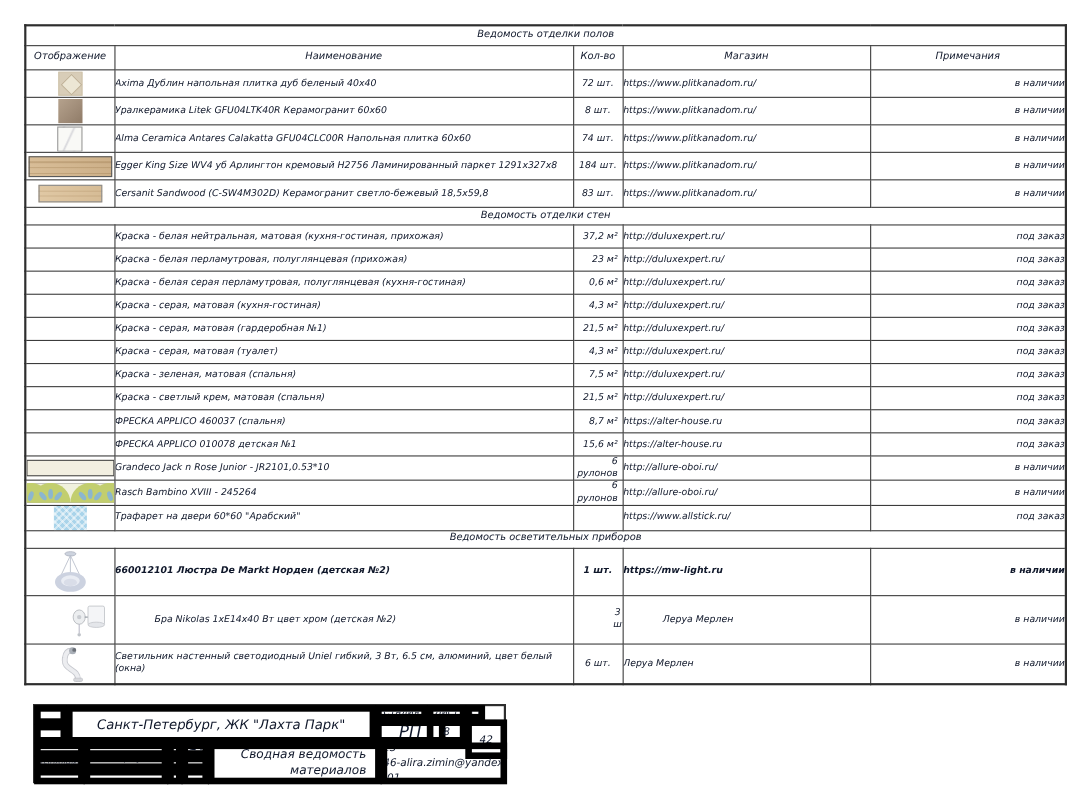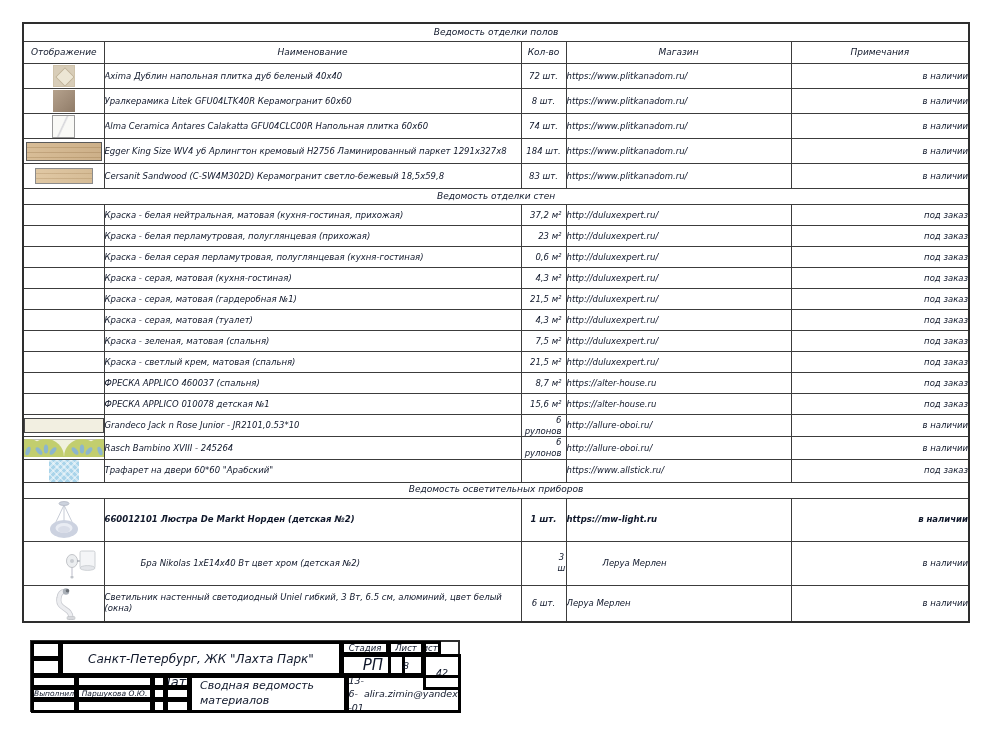--- a/index.html
+++ b/index.html
@@ -39,22 +39,22 @@
   .sw-cersanit{width:58px;height:16px;background:
             repeating-linear-gradient(180deg,rgba(150,115,70,0) 0 4px,rgba(150,115,70,.25) 4px 5px),
             linear-gradient(90deg,#e0c8a4,#d6bc96);border:1px solid #8c8c8c;box-sizing:border-box;}
   .sw-grandeco{width:80px;height:15px;background:#f2efe1;border:1px solid #4a4a4a;box-sizing:border-box;}
   .sw-stencil{width:30px;height:22px;background:
             repeating-linear-gradient(45deg,rgba(255,255,255,.45) 0 2px,rgba(255,255,255,0) 2px 5px),
             repeating-linear-gradient(-45deg,rgba(255,255,255,.45) 0 2px,rgba(255,255,255,0) 2px 5px),#a9d4ea;}
   
   .tblock{position:absolute;left:30px;top:640px;width:430px;height:72px;border:2px solid #2e2e2e;
           box-sizing:border-box;font-size:8px;}
-  .tb-cell{position:absolute;box-sizing:border-box;border:3px solid #000000;
-           display:flex;align-items:center;justify-content:center;text-align:left;overflow:hidden;}
+  .tb-cell{position:absolute;box-sizing:border-box;border:6px solid #000000;
+           display:flex;align-items:center;justify-content:center;text-align:right;overflow:hidden;}
 </style>
 </head>
 <body>
 
 <div class="page">
 
 <table class="sheet">
 <colgroup>
   <col style="width:81px">
         <col style="width:417px">

